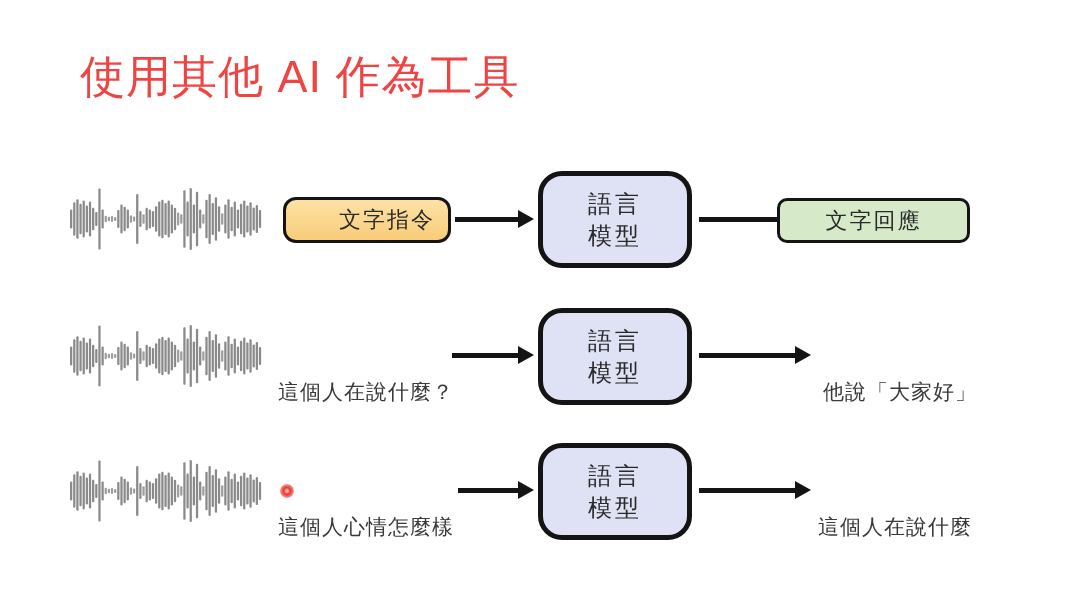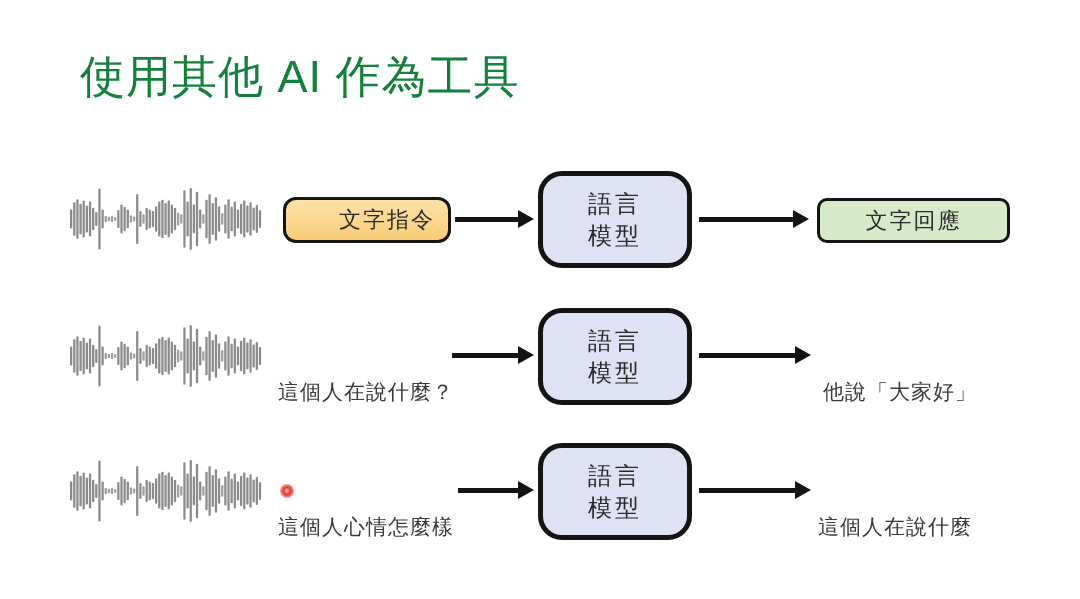--- a/index.html
+++ b/index.html
@@ -2,21 +2,21 @@
 <html style="--input-box-bg-top: #FDE2A6; --input-box-bg-bottom: #F8CC78; --output-box-bg: #D6EAC9; --model-box-bg: #DFE2F4; --border: #141414; --waveform: #7d7d7d; --red-dot: #E8362D;"><head>
 <meta charset="utf-8">
 <style>
   html,body{margin:0;padding:0;background:#fff;}
   .slide{
     position:relative;width:1080px;height:599px;background:#ffffff;overflow:hidden;
     font-family:"Liberation Sans","DejaVu Sans",sans-serif;color:#222;
   }
   .title{
     position:absolute;left:80px;top:50px;margin:0;
-    font-size:45px;font-weight:400;line-height:54px;color:#15803d;letter-spacing:1px;
+    font-size:45px;font-weight:400;line-height:54px;color:#ef4444;letter-spacing:1px;
   }
   .waveform{position:absolute;width:192px;height:68px;}
   .waveform svg{display:block;width:100%;height:100%;}
   .box{
     position:absolute;box-sizing:border-box;display:flex;align-items:center;justify-content:center;
     border-style:solid;border-color:var(--border,#141414);color:#2a2a2a;
   }
   .input-box{
     border-width:3px;border-radius:13px;font-size:22px;letter-spacing:2px;
     background:linear-gradient(180deg,var(--input-box-bg-top,#FDE2A6) 0%,var(--input-box-bg-bottom,#F8CC78) 100%);
@@ -117,21 +117,21 @@
     </div>
   <div class="box input-box" style="left:283px;top:197px;width:168px;height:46px">
     <span>文字指令</span>
   </div>
   <div class="arrow" style="left:455px;top:217px;width:64px"></div>
   <div class="box model-box" style="left:538px;top:171px;width:154px;height:97px">
     <span class="model-label">語言
 模型</span>
   </div>
   <div class="arrow" style="left:699px;top:217px;width:95px"></div>
-  <div class="box output-box" style="left:817px;top:198px;width:193px;height:45px">
+  <div class="box output-box" style="left:777px;top:198px;width:193px;height:45px">
     <span>文字回應</span>
   </div>
 
   <div class="waveform" style="left:70px;top:322px">
       <svg viewBox="0 0 192 68">
         <rect x="0.00" y="24.40" width="2.27" height="19.20" rx="1" fill="#7d7d7d" opacity="0.9"></rect>
         <rect x="3.15" y="17.36" width="2.27" height="33.28" rx="1" fill="#7d7d7d" opacity="0.9"></rect>
         <rect x="6.30" y="14.16" width="2.27" height="39.68" rx="1" fill="#7d7d7d" opacity="0.9"></rect>
         <rect x="9.44" y="18.64" width="2.27" height="30.72" rx="1" fill="#7d7d7d" opacity="0.9"></rect>
         <rect x="12.59" y="15.44" width="2.27" height="37.12" rx="1" fill="#7d7d7d" opacity="0.9"></rect>

